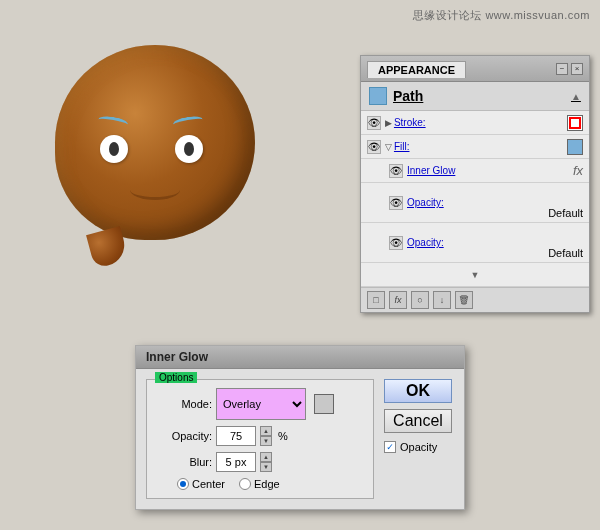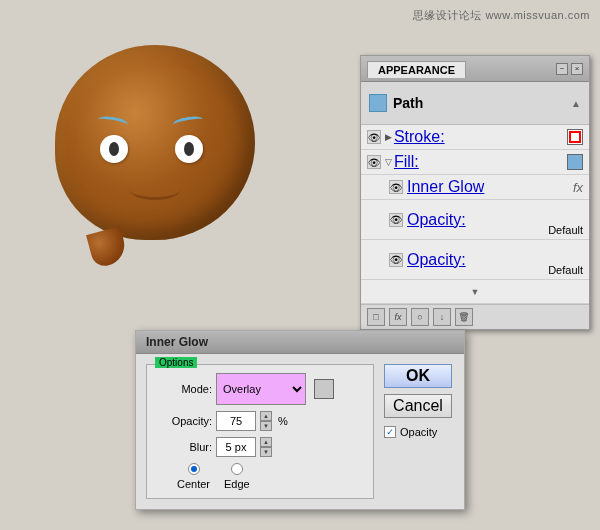--- a/index.html
+++ b/index.html
@@ -173,24 +173,25 @@
       display: flex;
       align-items: center;
       justify-content: center;
       cursor: pointer;
       color: #333;
     }
 
     .panel-header-row {
       display: flex;
       align-items: center;
-      padding: 12px 8px;
+      padding: 5px 8px;
       background: #d8d8d8;
       border-bottom: 1px solid #bbb;
       gap: 6px;
+      text-decoration: underline;
     }
 
     .path-icon {
       width: 18px;
       height: 18px;
       background: #7ab0d8;
       border: 1px solid #5090b8;
       flex-shrink: 0;
     }
 
@@ -233,21 +234,21 @@
 
     .row-arrow {
       color: #555;
       font-size: 9px;
       margin-right: 2px;
     }
 
     .row-label {
       color: #0000cc;
       text-decoration: underline;
-      font-size: 16px;
+      font-size: 10px;
       flex: 1;
       cursor: pointer;
     }
 
     .row-label-black {
       color: #000;
       font-size: 11px;
       margin-top: 21px;
     }
 
@@ -440,21 +441,20 @@
       padding-left: 20px;
       margin-top: 4px;
     }
 
     .radio-item {
       display: flex;
       align-items: center;
       gap: 3px;
       font-size: 11px;
       cursor: pointer;
-      flex-direction: column;
     }
 
     .radio-circle {
       width: 12px;
       height: 12px;
       border: 1px solid #888;
       border-radius: 50%;
       background: white;
       display: flex;
       align-items: center;

